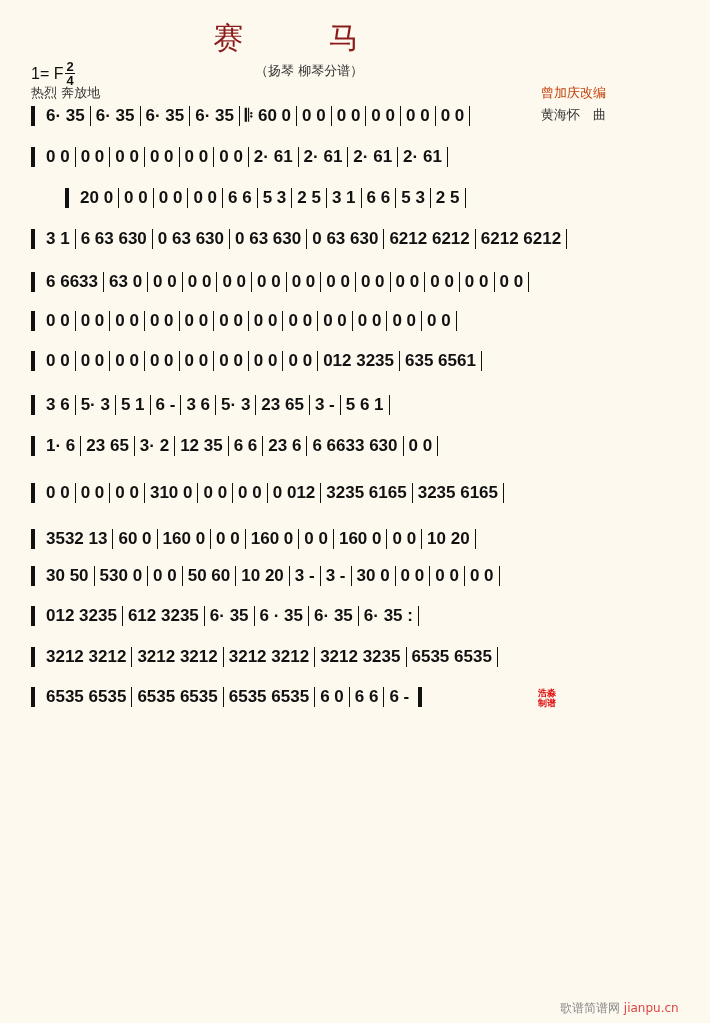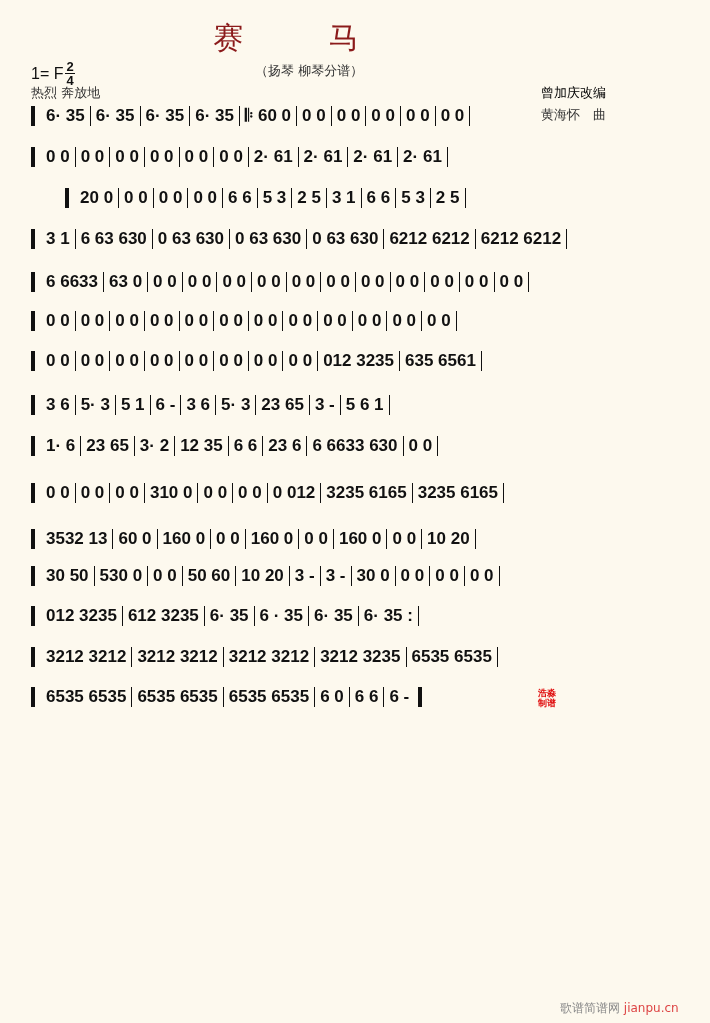--- a/index.html
+++ b/index.html
@@ -10,21 +10,21 @@
   .title {
     position:absolute; top:18px; left:0; width:610px; text-align:center;
     font-family:"DejaVu Serif", serif; font-size:30px; color:#8b1a1a; letter-spacing:38px;
   }
   .key { position:absolute; left:31px; top:60px; font-size:16px; display:flex; align-items:center; }
   .frac { display:inline-flex; flex-direction:column; align-items:center; margin-left:2px; font-size:13px; line-height:13px; font-weight:bold; }
   .frac .num { border-bottom:1px solid #111; padding:0 1px; }
   .subtitle { position:absolute; top:62px; left:255px; font-family:"DejaVu Serif", serif; font-size:13px; color:#333; }
   .tempo { position:absolute; top:84px; left:31px; font-family:"DejaVu Serif", serif; font-size:13px; color:#333; }
   .composer { position:absolute; top:62px; left:541px; font-family:"DejaVu Serif", serif; font-size:13px; color:#333;margin-top:44px; }
-  .arranger { position:absolute; top:84px; left:541px; font-family:"DejaVu Serif", serif; font-size:13px; color:#000000; }
+  .arranger { position:absolute; top:84px; left:541px; font-family:"DejaVu Serif", serif; font-size:13px; color:#c2410c; }
 
   .line {
     position:absolute; left:31px; height:26px; display:flex; align-items:center;
     font-size:17px; font-weight:bold; white-space:nowrap;
   }
   .line .start { display:inline-block; width:4px; height:20px; background:#111; margin-right:6px; }
   .measure { display:inline-flex; align-items:center; padding:0 5px; position:relative; }
   .bar { display:inline-block; width:1px; height:20px; background:#111; }
   .end { display:inline-block; width:4px; height:20px; background:#111; margin-left:4px; }
 

